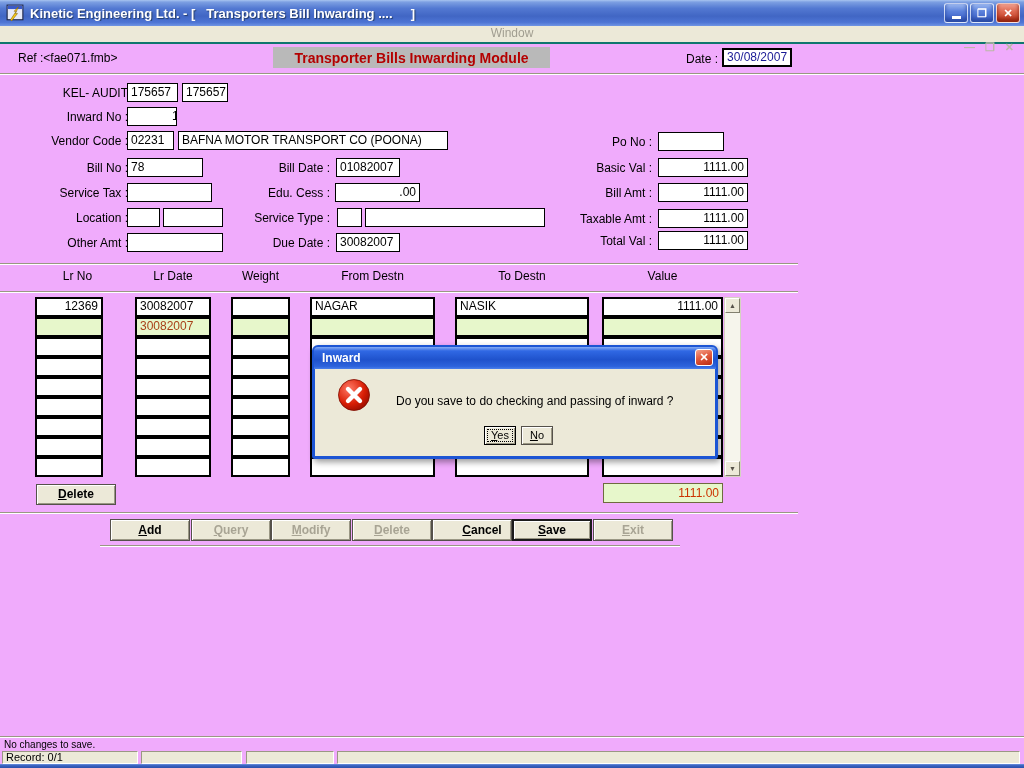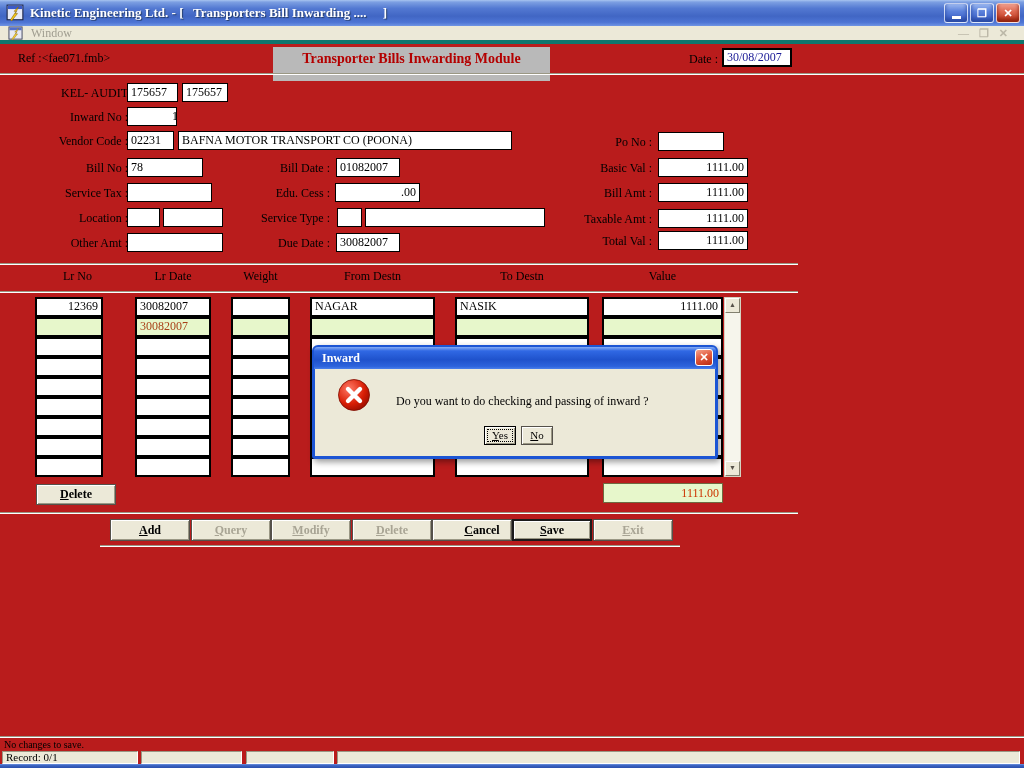--- a/index.html
+++ b/index.html
@@ -1,20 +1,20 @@
 <!DOCTYPE html>
 <html><head>
 <meta charset="utf-8">
 <style>
   * { box-sizing: border-box; margin: 0; padding: 0; }
   html,body { background:#555; }
   .screen {
     position: relative; width: 1024px; height: 768px;
-    background: #b91c1c; overflow: hidden;
-    font-family: Liberation Serif, serif; color:#000;
+    background: #f0abfc; overflow: hidden;
+    font-family: Liberation Sans, sans-serif; color:#000;
   }
   
   .titlebar {
     position:absolute; left:0; top:0; width:1024px; height:26px;
     background: linear-gradient(180deg,#a8c4f0 0%,#7c9fe2 8%,#5379d2 32%,#4166c4 62%,#4d74d4 86%,#6f94e4 100%);
     display:flex; align-items:center; padding:0 4px;
   }
   .app-icon { width:18px; height:18px; margin:0 6px 0 2px; flex:0 0 auto; }
   .title-text {
     color:#fff; font-weight:bold; font-size:13px; white-space:pre;
@@ -24,22 +24,22 @@
   .wbtn {
     width:24px; height:20px; border-radius:3px; border:1px solid rgba(255,255,255,.7);
     color:#fff; font-size:11px; font-weight:bold; display:flex; align-items:center; justify-content:center;
   }
   .wbtn.blue { background:linear-gradient(180deg,#9db9f0 0%,#5c82dc 40%,#3a5fc6 90%); box-shadow: inset 0 -3px 4px #2a49a0;}
   .wbtn.red  { background:linear-gradient(180deg,#f0a090 0%,#df6a52 40%,#c03a20 90%); box-shadow: inset 0 -3px 4px #8c220e;}
   .min-glyph { display:block; width:9px; height:3px; background:#fff; margin-top:9px; }
   
   .menubar {
     position:absolute; left:0; top:26px; width:1024px; height:18px;
-    background:#ece9d8; border-bottom:4px solid #0f766e;
-    display:flex; align-items:center; padding:0 8px;
+    background:#ece9d8; border-bottom:2px solid #0f766e;
+    display:flex; align-items:center; padding:0 2px;flex-direction:column;
   }
   .mdi-icon { width:15px; height:15px; margin-right:8px; opacity:.85;}
   .menu-item { font-size:12px; color:#a09d90; }
   .mdi-btns { margin-left:auto; display:flex; gap:10px; padding-right:8px; }
   .mdi-g { color:#bcb8a8; font-size:11px; font-weight:bold; line-height:14px;}
   
   .lbl { position:absolute; font-size:12px; white-space:nowrap; text-align:right; }
   .fld {
     position:absolute; height:19px; background:#fff; border:1px solid #000;
     font-size:12px; line-height:17px; padding:0 3px; white-space:nowrap; overflow:hidden;
@@ -148,35 +148,35 @@
     </svg>
     <span class="menu-item">Window</span>
     <span class="mdi-btns">
       <span class="mdi-g">—</span>
       <span class="mdi-g">❐</span>
       <span class="mdi-g">✕</span>
     </span>
   </div>
 
   <div class="lbl" style="left:18px; top:51px; text-align:left;">Ref :&lt;fae071.fmb&gt;</div>
-  <div style="position:absolute; left:273px; top:47px; width:277px; height:34px; background:#b9b9b9; color:#b40000; font-weight:bold; font-size:14px; line-height:23px; text-align:center;">Transporter Bills Inwarding Module</div>
+  <div style="position:absolute; left:273px; top:47px; width:277px; height:21px; background:#b9b9b9; color:#b40000; font-weight:bold; font-size:14px; line-height:23px; text-align:center;">Transporter Bills Inwarding Module</div>
   <div class="lbl" style="left:630px; top:52px; width:88px;">Date :</div>
   <div class="fld" style="left:722px; top:48px; width:70px; color:#1a1a96; border-width:2px; line-height:15px;">30/08/2007</div>
   <div class="sep" style="left:0; top:73px; width:1024px;"></div>
 
   <div class="lbl" style="left:20px; top:86px;  width:108px;">KEL- AUDIT</div>
   <div class="fld" style="left:127px; top:83px; width:51px;">175657</div>
   <div class="fld" style="left:182px; top:83px; width:46px;">175657</div>
 
   <div class="lbl" style="left:20px; top:110px; width:108px;">Inward No :</div>
   <div class="fld" style="left:127px; top:107px; width:50px;padding-left:44px;">175658</div>
 
   <div class="lbl" style="left:20px; top:134px; width:108px;">Vendor Code :</div>
   <div class="fld" style="left:127px; top:131px; width:47px;">02231</div>
-  <div class="fld" style="left:178px; top:131px; width:334px;">BAFNA MOTOR TRANSPORT CO (POONA)</div>
+  <div class="fld" style="left:178px; top:131px; width:270px;">BAFNA MOTOR TRANSPORT CO (POONA)</div>
 
   <div class="lbl" style="left:20px; top:161px; width:108px;">Bill No :</div>
   <div class="fld" style="left:127px; top:158px; width:76px;">78</div>
 
   <div class="lbl" style="left:20px; top:186px; width:108px;">Service Tax :</div>
   <div class="fld" style="left:127px; top:183px; width:85px;"></div>
 
   <div class="lbl" style="left:20px; top:211px; width:108px;">Location :</div>
   <div class="fld" style="left:127px; top:208px; width:33px;"></div>
   <div class="fld" style="left:163px; top:208px; width:60px;"></div>
@@ -345,21 +345,21 @@
       <defs>
         <radialGradient id="rg" cx="35%" cy="30%" r="75%">
           <stop offset="0" stop-color="#ff7a66"></stop>
           <stop offset="0.65" stop-color="#d81e05"></stop>
           <stop offset="1" stop-color="#9c0e00"></stop>
         </radialGradient>
       </defs>
       <circle cx="17" cy="17" r="15.5" fill="url(#rg)" stroke="#7e0c00" stroke-width="0.8"></circle>
       <path d="M11 11 L23 23 M23 11 L11 23" stroke="#fff" stroke-width="4.4" stroke-linecap="round"></path>
     </svg>
-    <div class="dlg-msg">Do you want to do checking and passing of inward ?</div>
+    <div class="dlg-msg">Do you save to do checking and passing of inward ?</div>
     <div class="dbtn def" style="left:169px;">
         <span class="btn-label ul">Yes</span>
       </div>
     <div class="dbtn" style="left:206px;">
         <span class="btn-label ul">No</span>
       </div>
   </div>
 
 </div>
 

